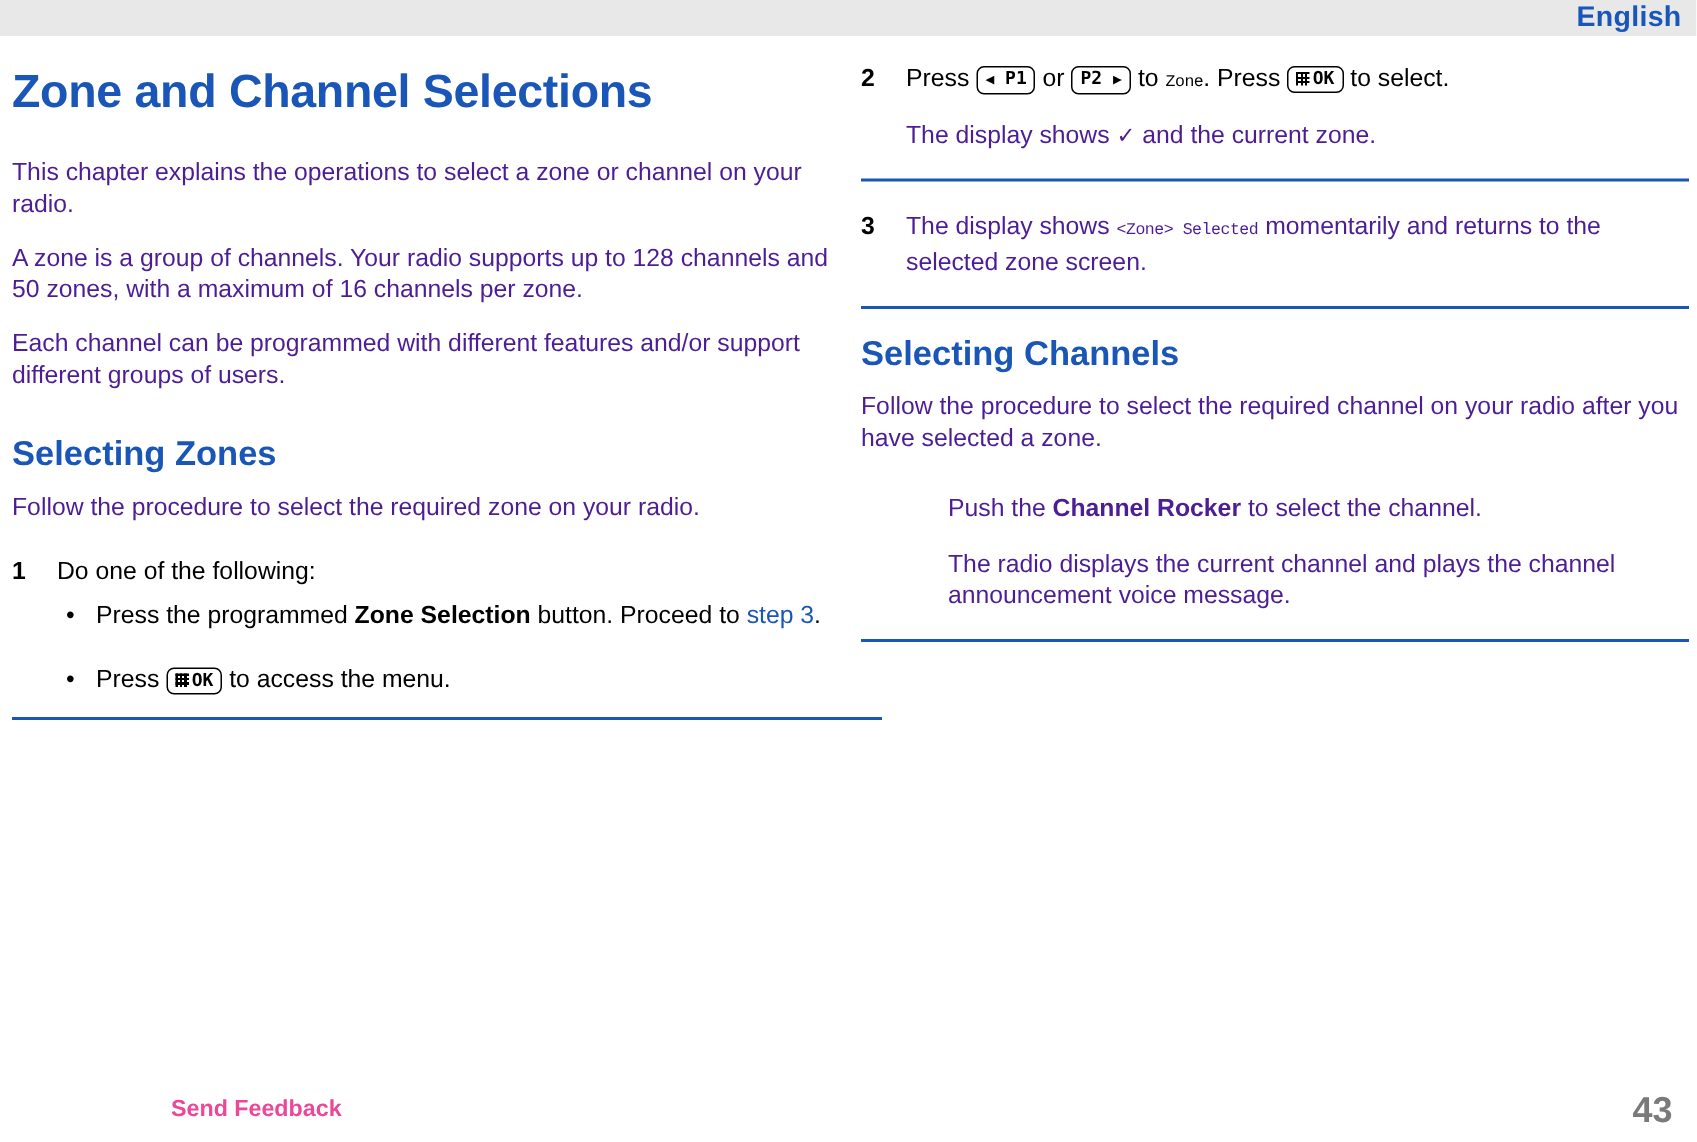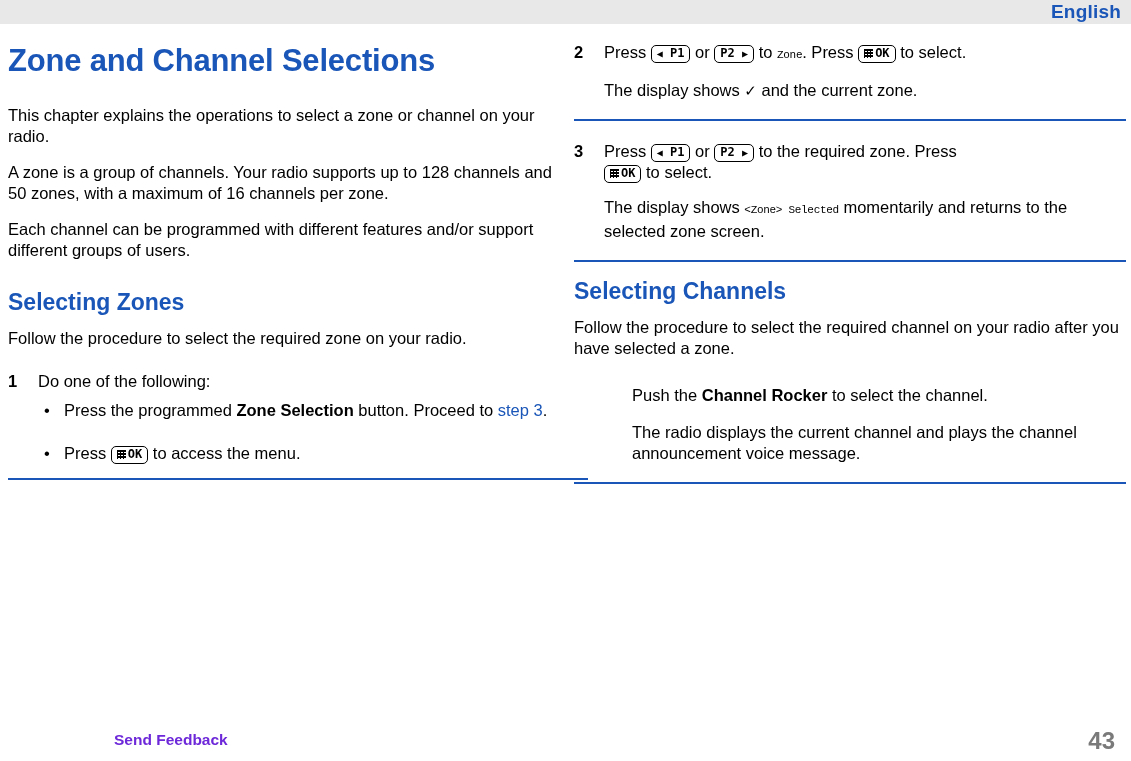--- a/index.html
+++ b/index.html
@@ -62,21 +62,21 @@
   h2.heading {
     color: #1a56b8;
     font-size: 23px;
     font-weight: bold;
     margin: 28px 0 12px 0;
     line-height: 27px;
   }
   p.body {
     font-size: 16.5px;
     line-height: 21px;
-    color: #000000;
+    color: #4c1d95;
     margin: 0 0 15px 0;
   }
 
   
   .step {
     position: relative;
     padding-left: 30px;
     margin-bottom: 6px;
   }
   .step .num {
@@ -163,21 +163,21 @@
     bottom: 0;
     width: 1131px;
     height: 38px;
   }
   .footer .feedback {
     position: absolute;
     left: 114px;
     top: 8px;
     font-size: 15.5px;
     font-weight: bold;
-    color: #6d28d9;
+    color: #ec4899;
     text-align: center;
   }
   .footer .pageno {
     position: absolute;
     right: 16px;
     top: 4px;
     font-size: 24px;
     font-weight: bold;
     color: #7a7a7a;
   }
@@ -235,23 +235,20 @@
       </div>
       <p class="body" style="margin-top:14px; margin-bottom:0;">
         <span>The display shows </span><span class="check">✓</span><span> and the current zone.</span>
       </p>
     </div>
 
     <hr class="rule right" style="margin-top:18px; margin-bottom:20px;">
 
     <div class="step" style="margin-bottom:4px;">
       <span class="num">3</span>
-      <div class="steptext">
-        <span>Press </span><span class="key"><span class="tri">◀</span>&nbsp;<span>P1</span></span><span> or </span><span class="key"><span>P2</span>&nbsp;<span class="tri">▶</span></span><span> to the required zone. Press </span><br><span class="key"><span class="grid"></span><span>OK</span></span><span> to select.</span>
-      </div>
       <p class="body" style="margin-top:14px; margin-bottom:0;">
         <span>The display shows </span><span class="mono">&lt;Zone&gt; Selected</span><span> momentarily and returns to the selected zone screen.</span>
       </p>
     </div>
 
     <hr class="rule right" style="margin-top:18px; margin-bottom:14px;">
 
     <h2 class="heading" style="margin-top:16px;">Selecting Channels</h2>
 
     <p class="body">Follow the procedure to select the required channel on your radio after you have selected a zone.</p>

